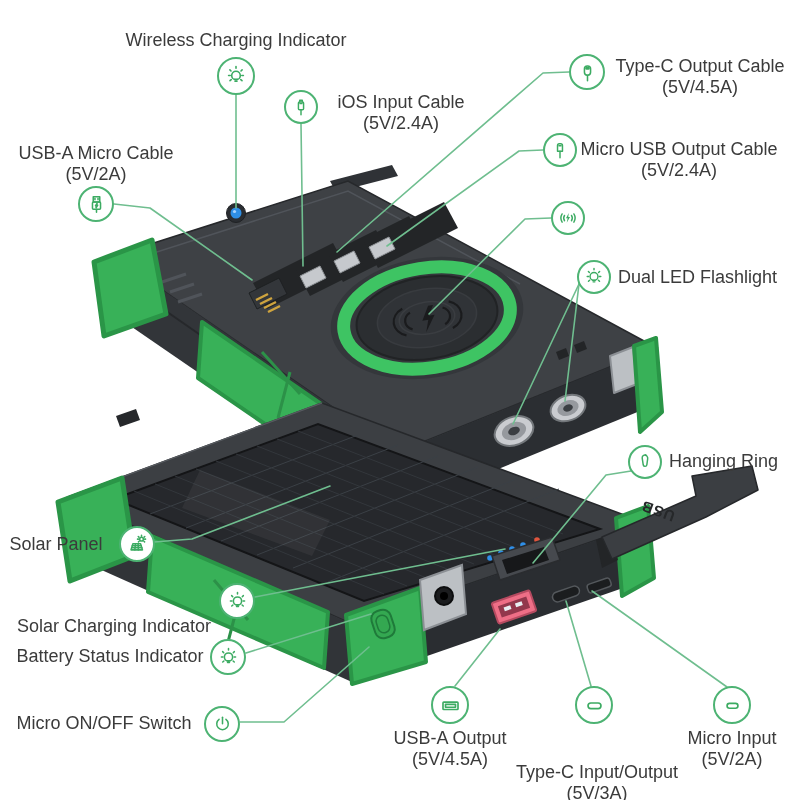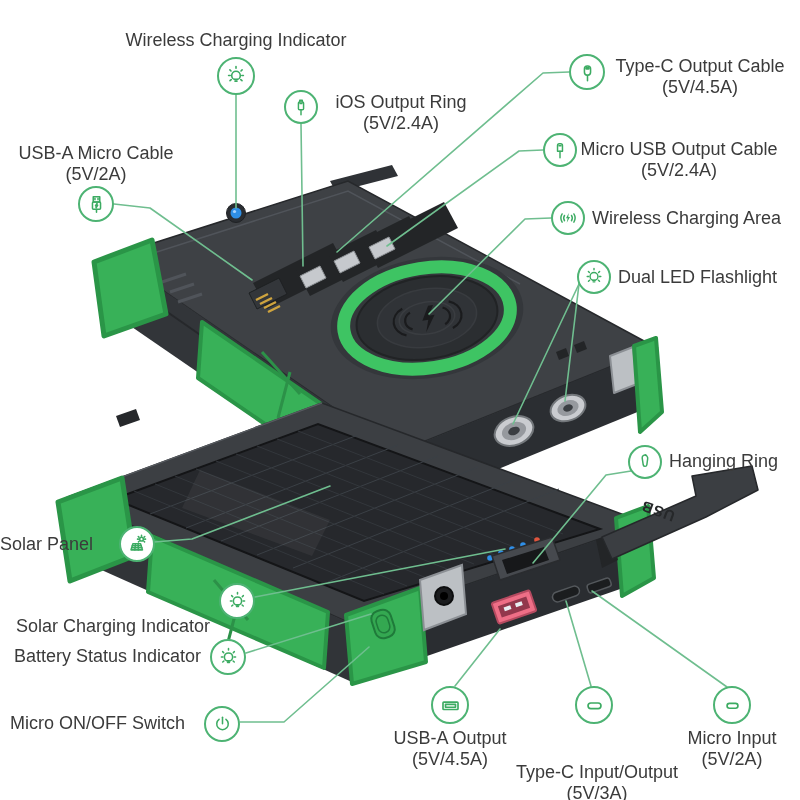--- a/index.html
+++ b/index.html
@@ -4,21 +4,21 @@
 <style>
   :root{
     --bg:#ffffff; --text:#3b3b3b; --line:#6fbe8f; --circle:#4db373; --icon:#3cab62;
   }
   html,body{margin:0;padding:0;background:#fff;}
   .canvas{position:relative;width:800px;height:800px;background:var(--bg);
           font-family:"Liberation Sans",sans-serif;overflow:hidden;}
   svg.art{position:absolute;left:0;top:0;}
   .lbl{position:absolute;color:var(--text);font-size:18px;line-height:21px;white-space:nowrap;}
   .lbl div{white-space:nowrap;}
-  .c{text-align:center}.r{text-align:left}.l{text-align:left}
+  .c{text-align:center}.r{text-align:center}.l{text-align:left}
   .circle{position:absolute;border:2px solid var(--circle);border-radius:50%;
           display:flex;align-items:center;justify-content:center;box-sizing:border-box;background:#fff;}
   .ic{stroke:var(--icon);fill:none;stroke-width:1.6;stroke-linecap:round;stroke-linejoin:round;}
   .icf{fill:var(--icon);stroke:none;}
 </style>
 </head>
 <body>
 
 <div class="canvas">
 
@@ -339,38 +339,35 @@
         <g class="ic" stroke-width="1.4">
           <rect x="6.8" y="10" width="10.4" height="4.6" rx="2.3"></rect>
         </g>
       </svg>
   </div>
 
   <div class="lbl c" style="left:96px;top:30px;width:280px;">
     <div>Wireless Charging Indicator</div>
   </div>
   <div class="lbl c" style="left:326px;top:92px;width:150px;">
-    <div>iOS Output Ring</div>
+    <div>iOS Input Cable</div>
     <div>(5V/2.4A)</div>
   </div>
   <div class="lbl c" style="left:6px;top:143px;width:180px;">
     <div>USB-A Micro Cable</div>
     <div>(5V/2A)</div>
   </div>
   <div class="lbl c" style="left:612px;top:56px;width:176px;">
     <div>Type-C Output Cable</div>
     <div>(5V/4.5A)</div>
   </div>
   <div class="lbl c" style="left:572px;top:139px;width:214px;">
     <div>Micro USB Output Cable</div>
     <div>(5V/2.4A)</div>
   </div>
-  <div class="lbl l" style="left:592px;top:208px;">
-    <div>Wireless Charging Area</div>
-  </div>
   <div class="lbl l" style="left:618px;top:267px;">
     <div>Dual LED Flashlight</div>
   </div>
   <div class="lbl l" style="left:669px;top:451px;">
     <div>Hanging Ring</div>
   </div>
   <div class="lbl r" style="left:0px;top:534px;width:112px;">
     <div>Solar Panel</div>
   </div>
   <div class="lbl r" style="left:16px;top:590px;width:196px;margin-top:26px;">

